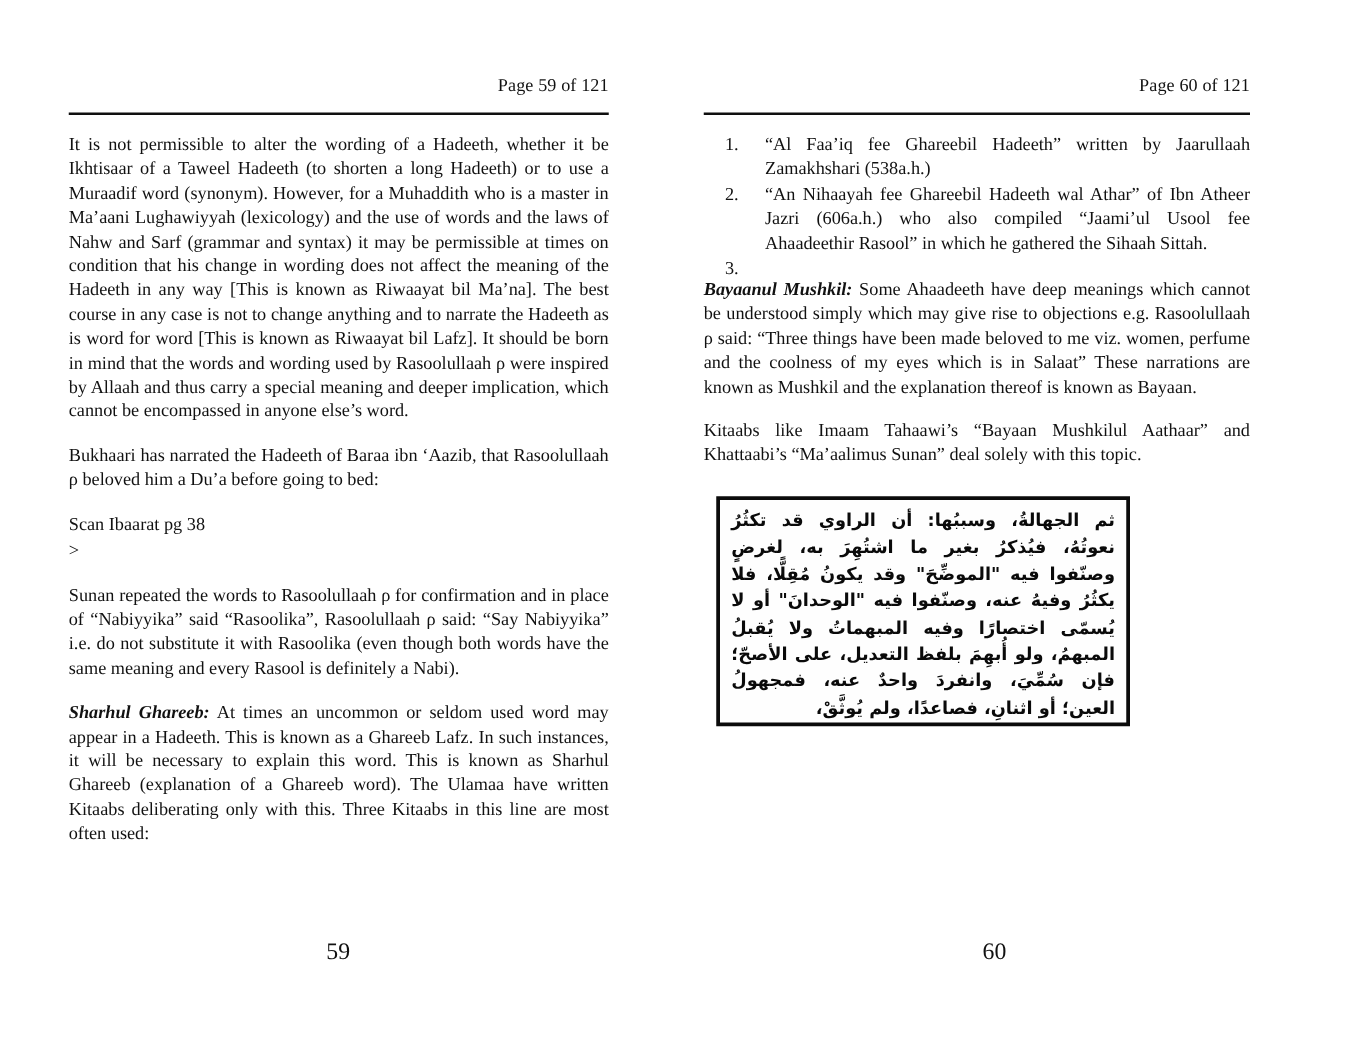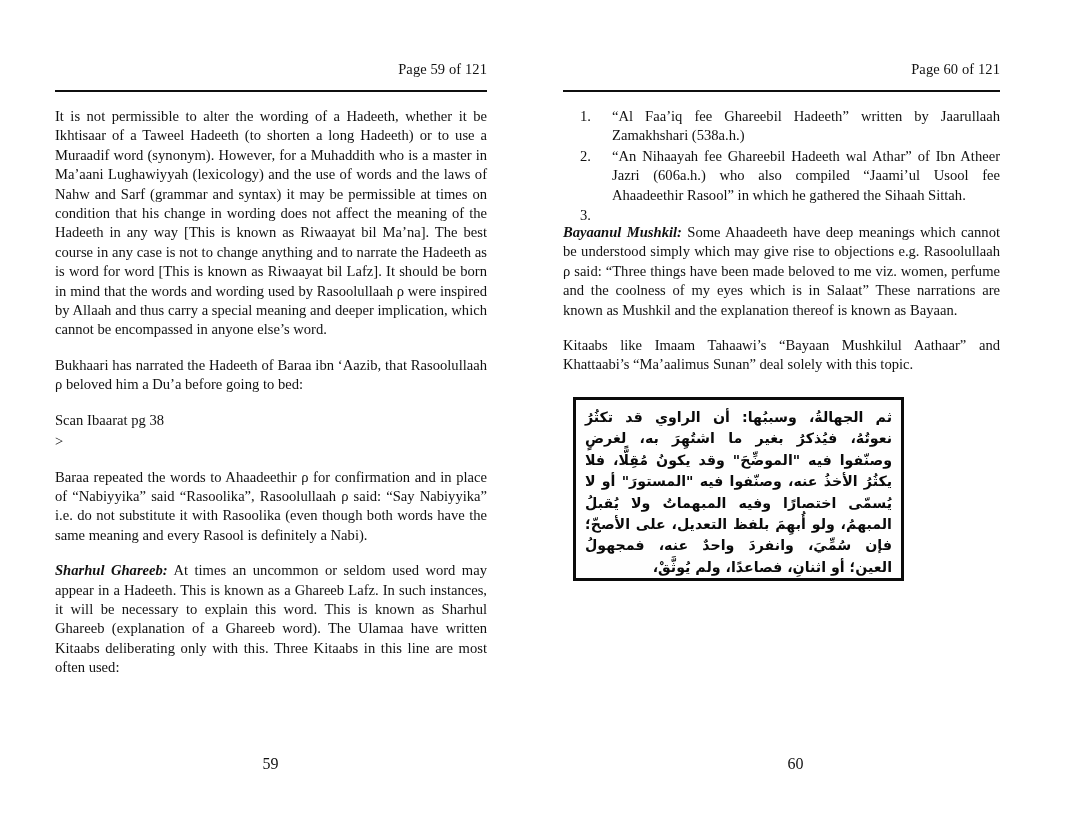--- a/index.html
+++ b/index.html
@@ -118,21 +118,21 @@
     text-align: center;
     margin-top: 1px;
   }
 
   .page-footer {
     position: absolute;
     bottom: 66px;
     left: 0;
     right: 0;
     text-align: center;
-    font-size: 16px;
+    font-size: 19px;
     color: #111;
   }
   .page-left  .page-footer { padding-right: 2px; }
   .page-right .page-footer { padding-right: 38px; }
 </style>
 </head>
 <body>
 
 <div class="page-spread">
 
@@ -146,21 +146,21 @@
     <div class="col-body">
 
       <p class="para">It is not permissible to alter the wording of a Hadeeth, whether it be Ikhtisaar of a Taweel Hadeeth (to shorten a long Hadeeth) or to use a Muraadif word (synonym). However, for a Muhaddith who is a master in Ma’aani Lughawiyyah (lexicology) and the use of words and the laws of Nahw and Sarf (grammar and syntax) it may be permissible at times on condition that his change in wording does not affect the meaning of the Hadeeth in any way [This is known as Riwaayat bil Ma’na]. The best course in any case is not to change anything and to narrate the Hadeeth as is word for word [This is known as Riwaayat bil Lafz]. It should be born in mind that the words and wording used by Rasoolullaah ρ were inspired by Allaah and thus carry a special meaning and deeper implication, which cannot be encompassed in anyone else’s word.</p>
 
       <p class="para">Bukhaari has narrated the Hadeeth of Baraa ibn ‘Aazib, that Rasoolullaah ρ beloved him a Du’a before going to bed:</p>
 
       <p class="para-tight">Scan Ibaarat pg 38</p>
 
       <p class="para-gap">&gt;</p>
 
-      <p class="para">Baraa repeated the words to Ahaadeethir ρ for confirmation and in place of “Nabiyyika” said “Rasoolika”, Rasoolullaah ρ said: “Say Nabiyyika” i.e. do not substitute it with Rasoolika (even though both words have the same meaning and every Rasool is definitely a Nabi).</p>
+      <p class="para">Sunan repeated the words to Rasoolullaah ρ for confirmation and in place of “Nabiyyika” said “Rasoolika”, Rasoolullaah ρ said: “Say Nabiyyika” i.e. do not substitute it with Rasoolika (even though both words have the same meaning and every Rasool is definitely a Nabi).</p>
 
       <p class="para"><span class="run-head">Sharhul Ghareeb:</span><span> At times an uncommon or seldom used word may appear in a Hadeeth. This is known as a Ghareeb Lafz. In such instances, it will be necessary to explain this word. This is known as Sharhul Ghareeb (explanation of a Ghareeb word). The Ulamaa have written Kitaabs deliberating only with this. Three Kitaabs in this line are most often used:</span></p>
 
     </div>
 
     <div class="page-footer">
       <span>59</span>
     </div>
   </div>
 
@@ -186,21 +186,21 @@
       </ol>
 
       <p class="para"><span class="run-head">Bayaanul Mushkil:</span><span> Some Ahaadeeth have deep meanings which cannot be understood simply which may give rise to objections e.g. Rasoolullaah ρ said: “Three things have been made beloved to me viz. women, perfume and the coolness of my eyes which is in Salaat” These narrations are known as Mushkil and the explanation thereof is known as Bayaan.</span></p>
 
       <p class="para">Kitaabs like Imaam Tahaawi’s “Bayaan Mushkilul Aathaar” and Khattaabi’s “Ma’aalimus Sunan” deal solely with this topic.</p>
 
       <div class="scan-box">
         <div class="scan-inner">
           <span>ثم الجهالةُ، وسببُها: أن الراوي قد تكثُرُ نعوتُهُ، فيُذكرُ</span>
           <span>بغير ما اشتُهِرَ به، لغرضٍ وصنّفوا فيه "الموضِّحَ" وقد</span>
-          <span>يكونُ مُقِلًّا، فلا يكثُرُ الأخذُ عنه، وصنّفوا فيه "المستورَ"</span>
+          <span>يكونُ مُقِلًّا، فلا يكثُرُ وفيهُ عنه، وصنّفوا فيه "الوحدانَ"</span>
           <span>أو لا يُسمّى اختصارًا وفيه المبهماتُ ولا يُقبلُ المبهمُ، ولو</span>
           <span>أُبهِمَ بلفظ التعديل، على الأصحّ؛ فإن سُمِّيَ، وانفردَ واحدٌ</span>
           <span>عنه، فمجهولُ العين؛ أو اثنانِ، فصاعدًا، ولم يُوثَّقْ،</span>
           <span class="last-line">فمجهولُ الحال؛ وهو المستورُ،</span>
         </div>
       </div>
 
     </div>
 
     <div class="page-footer">

